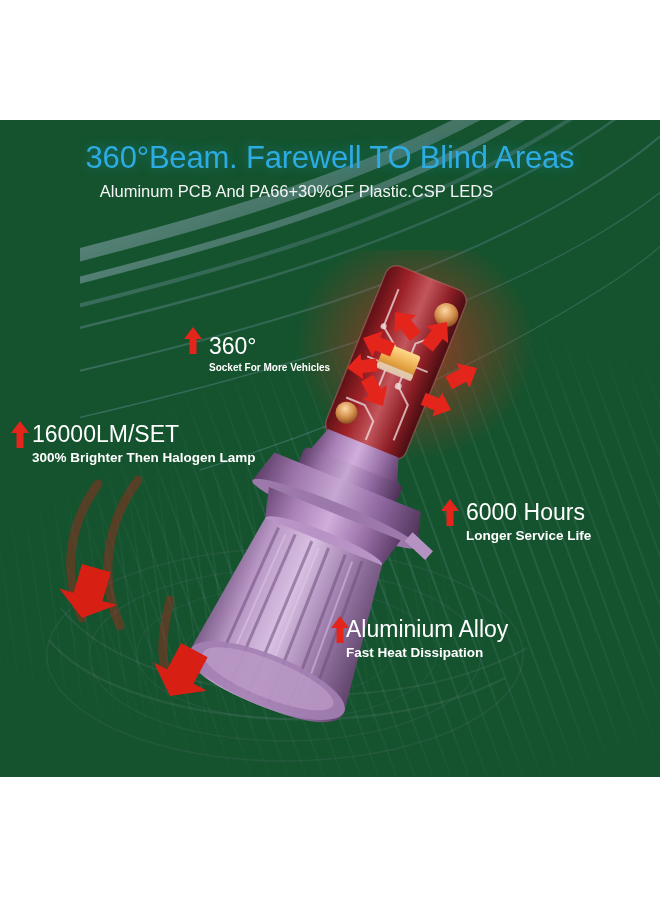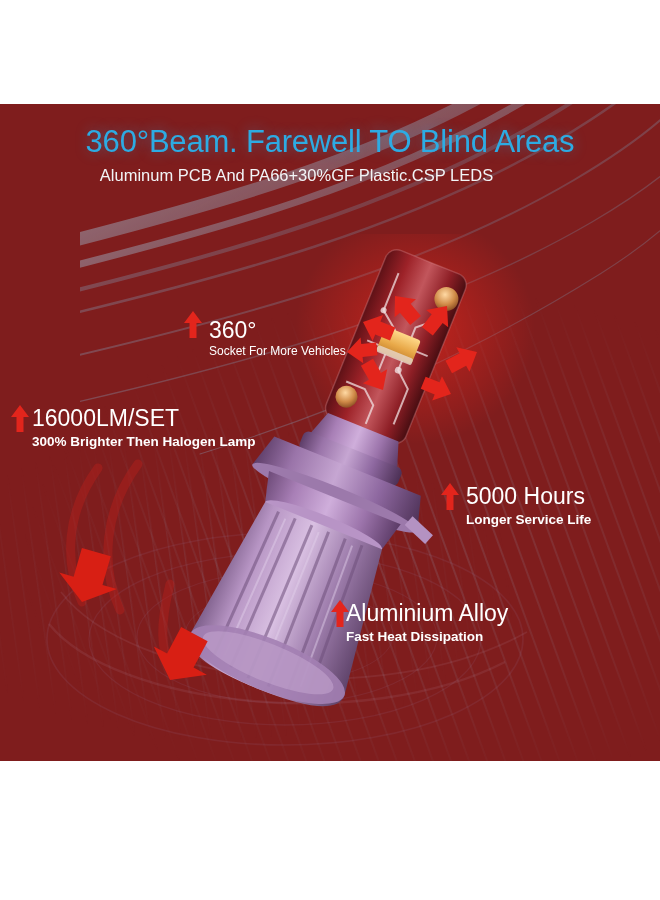--- a/index.html
+++ b/index.html
@@ -3,22 +3,22 @@
 <meta charset="utf-8">
 <style>
   html,body{margin:0;padding:0;background:#ffffff;}
   body{
     width:660px;height:900px;overflow:hidden;position:relative;
     font-family:"Liberation Sans", sans-serif;
   }
 
   
   #panel{
-    position:absolute;left:0;top:104px;width:660px;height:657px;
-    background:#7f1d1d;overflow:hidden;
+    position:absolute;left:0;top:120px;width:660px;height:657px;
+    background:#14532d;overflow:hidden;
   }
 
   
   .tex{position:absolute;pointer-events:none;}
   #tex-diag{
     left:-120px;top:120px;width:900px;height:560px;
     background:repeating-linear-gradient(74deg,
        rgba(150,175,200,0.00) 0px,
        rgba(150,175,200,0.00) 7px,
        rgba(150,175,200,0.16) 8px,
@@ -58,21 +58,21 @@
   }
 
   
   #bulb{position:absolute;left:95px;top:130px;width:470px;height:530px;}
 
   
   .callout{position:absolute;}
   .callout .big{color:#fff;font-size:23px;line-height:29px;font-weight:400;white-space:nowrap;}
   .callout .small{color:#fff;font-size:13.5px;line-height:17px;font-weight:700;white-space:nowrap;}
   .callout.sm .big{font-size:23px;line-height:25px;margin-top:8px;}
-  .callout.sm .small{font-size:12px;font-weight:400;}
+  .callout.sm .small{font-size:10px;font-weight:700;}
   .arw{position:absolute;width:20px;height:30px;}
 
   #c-360   {left:183px;top:206px;}
   #c-360 .txt{margin-left:26px;}
   #c-lumen {left:10px;top:300px;}
   #c-lumen .txt{margin-left:22px;}
   #c-hours {left:440px;top:378px;}
   #c-hours .txt{margin-left:26px;}
   #c-alloy {left:330px;top:495px;}
   #c-alloy .txt{margin-left:16px;}
@@ -291,21 +291,21 @@
       <div class="big">16000LM/SET</div>
       <div class="small">300% Brighter Then Halogen Lamp</div>
     </div>
   </div>
 
   <div class="callout" id="c-hours">
     <svg class="arw" viewBox="0 0 20 30">
       <path d="M10 1 L19 13 h-5.5 v15 h-7 V13 H1 z" fill="#e3251c"></path>
     </svg>
     <div class="txt">
-      <div class="big">5000 Hours</div>
+      <div class="big">6000 Hours</div>
       <div class="small">Longer Service Life</div>
     </div>
   </div>
 
   <div class="callout" id="c-alloy">
     <svg class="arw" viewBox="0 0 20 30">
       <path d="M10 1 L19 13 h-5.5 v15 h-7 V13 H1 z" fill="#e3251c"></path>
     </svg>
     <div class="txt">
       <div class="big">Aluminium Alloy</div>

